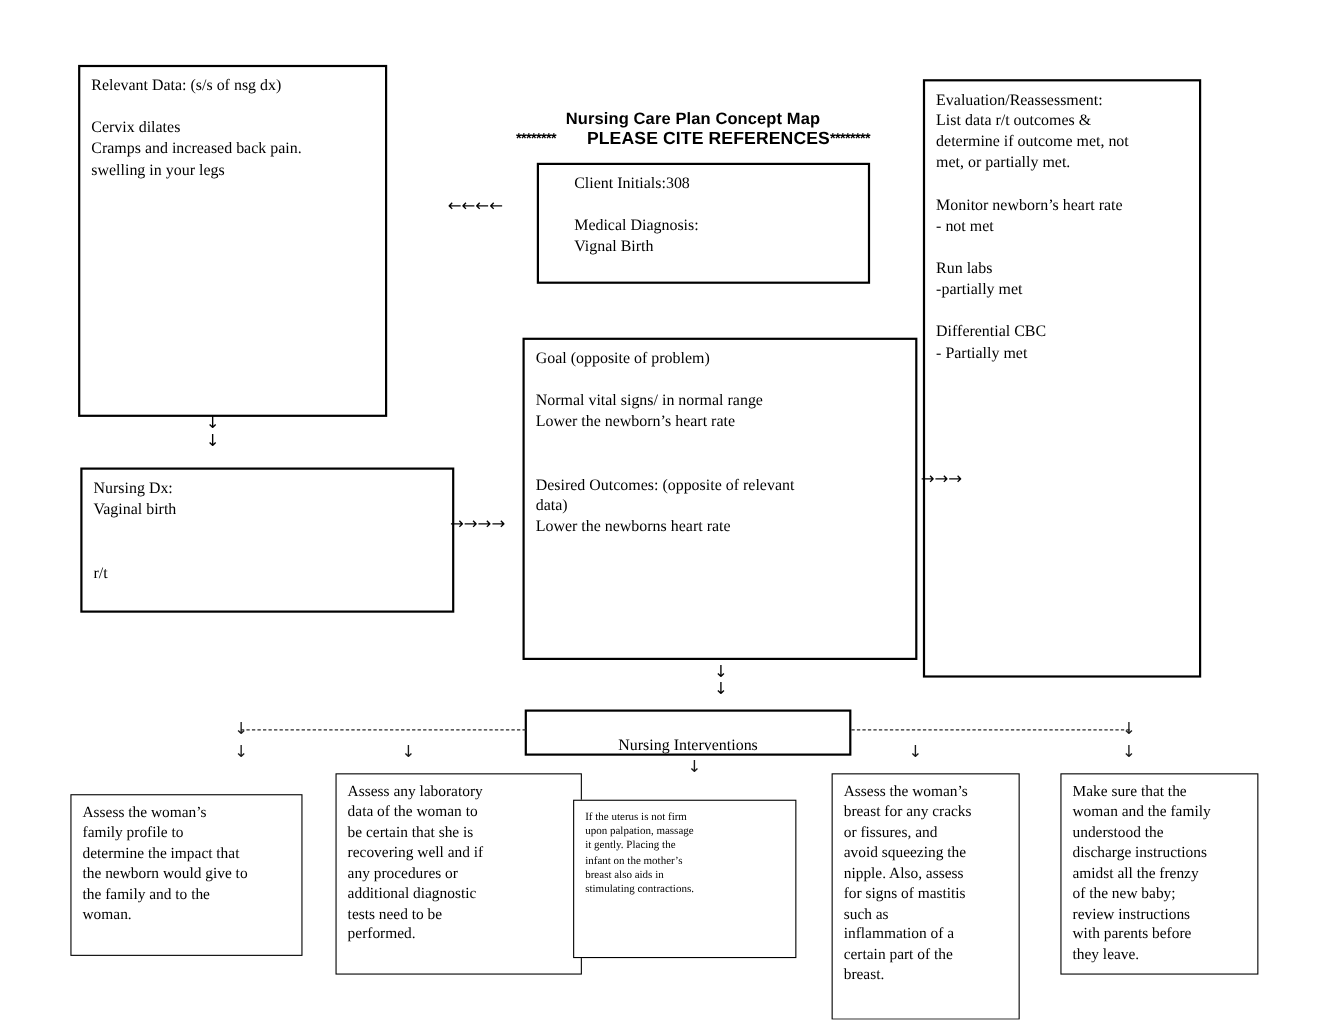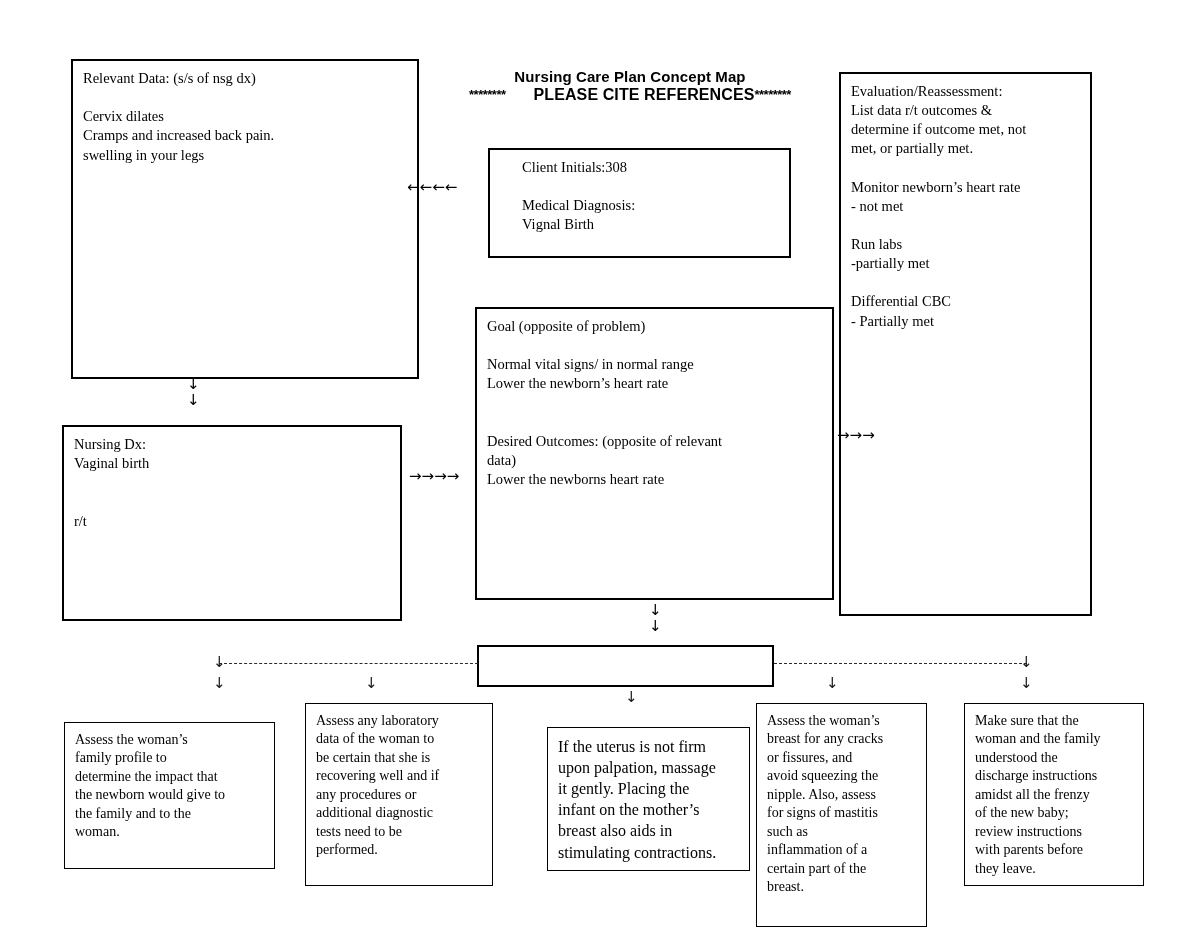--- a/index.html
+++ b/index.html
@@ -29,21 +29,21 @@
   .box.thin { border-width: 1.5px; }
   .box.center { text-align: center; }
   .title {
     position: absolute;
     text-align: center;
     font-family: "Liberation Sans", "DejaVu Sans", sans-serif;
     font-weight: bold;
     color: #000000;
     line-height: 1.18;
   }
-  .title .line1 { font-size: 15px; letter-spacing: 0.1px; }
+  .title .line1 { font-size: 15px; letter-spacing: 0.1px; margin-top: 32px; }
   .title .line2 { font-size: 16px; letter-spacing: 0.1px; padding-left: 28px; }
   .title .stars {
     font-size: 13px;
     font-weight: bold;
     letter-spacing: -0.5px;
     vertical-align: 1px;
   }
   
   .arrowrow {
     position: absolute;
@@ -82,21 +82,21 @@
 
 <div id="canvas">
 
   <div class="title" style="left:430px; top:68px; width:400px;">
     <div class="line1">Nursing Care Plan Concept Map</div>
     <div>
       <span class="stars">********</span><span class="line2">PLEASE CITE REFERENCES</span><span class="stars">********</span>
     </div>
   </div>
 
-  <div class="box" style="left:71px; top:59px; width:348px; height:320px;">Relevant Data: (s/s of nsg dx)
+  <div class="box" style="left:71px; top:59px; width:281px; height:320px;">Relevant Data: (s/s of nsg dx)
 
 Cervix dilates
 Cramps and increased back pain.
 swelling in your legs</div>
 
   <div class="box" style="left:488px; top:148px; width:303px; height:110px;padding-left:32px;">Client Initials:308
 
 Medical Diagnosis:
 Vignal Birth</div>
 
@@ -117,46 +117,47 @@
   <div class="box" style="left:475px; top:307px; width:359px; height:293px;">Goal (opposite of problem)
 
 Normal vital signs/ in normal range
 Lower the newborn’s heart rate
 
 
 Desired Outcomes: (opposite of relevant
 data)
 Lower the newborns heart rate</div>
 
-  <div class="box" style="left:62px; top:425px; width:340px; height:196px;">Nursing Dx:
+  <div class="box" style="left:73px; top:425px; width:340px; height:132px;">Nursing Dx:
 Vaginal birth
 
 
 r/t</div>
 
   <div class="box center" style="left:477px; top:645px; width:297px; height:42px; padding:3px 6px;">
+    <div>Nursing Interventions</div>
   </div>
 
   <div class="box thin" style="left:64px; top:722px; width:211px; height:147px; font-size:14px;">Assess the woman’s
 family profile to
 determine the impact that
 the newborn would give to
 the family and to the
 woman.</div>
 
-  <div class="box thin" style="left:305px; top:703px; width:188px; height:183px; font-size:14px;">Assess any laboratory
+  <div class="box thin" style="left:305px; top:703px; width:224px; height:183px; font-size:14px;">Assess any laboratory
 data of the woman to
 be certain that she is
 recovering well and if
 any procedures or
 additional diagnostic
 tests need to be
 performed.</div>
 
-  <div class="box thin" style="left:521px; top:727px; width:203px; height:144px; font-size:16px;margin-left:26px;">If the uterus is not firm
+  <div class="box thin" style="left:521px; top:727px; width:203px; height:144px; font-size:10px;">If the uterus is not firm
 upon palpation, massage
 it gently. Placing the
 infant on the mother’s
 breast also aids in
 stimulating contractions.</div>
 
   <div class="box thin" style="left:756px; top:703px; width:171px; height:224px; font-size:14px;">Assess the woman’s
 breast for any cracks
 or fissures, and
 avoid squeezing the

